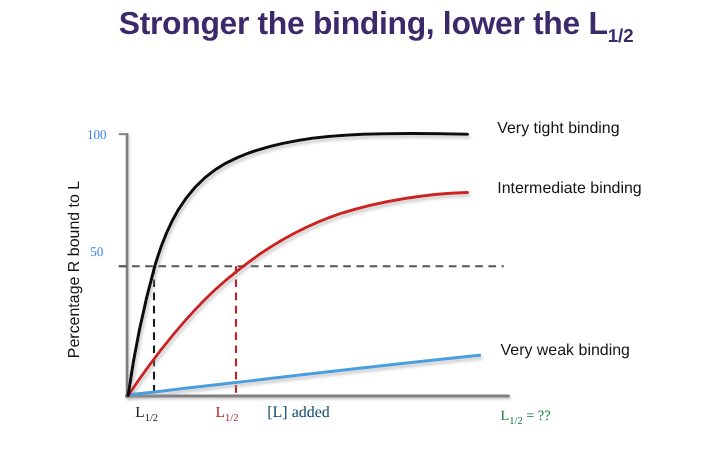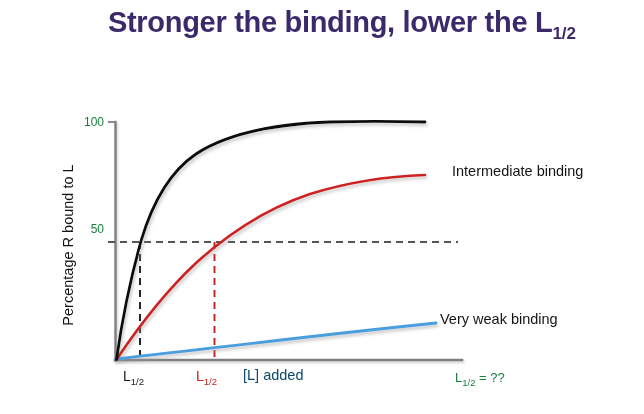--- a/index.html
+++ b/index.html
@@ -47,24 +47,24 @@
   }
   #plot-svg {
     position: absolute;
     left: 0;
     top: 0;
   }
 
   
   .tick-label {
     position: absolute;
-    font-family: Liberation Sans, sans-serif;
+    font-family: Liberation Serif, serif;
     font-size: 12px;
-    color: #15803d;
-    text-align: right;
+    color: #3b82f6;
+    text-align: center;
     white-space: nowrap;
   }
   #tick-100 { left: 72px; top: 115px; width: 32px; }
   #tick-50  { left: 72px; top: 222px; width: 32px; }
 
   
   #y-axis-title {
     position: absolute;
     left: -37px;
     top: 237px;
@@ -81,26 +81,26 @@
   
   .series-label {
     position: absolute;
     font-family: "Liberation Sans", sans-serif;
     font-size: 14.5px;
     color: #141414;
     white-space: nowrap;
   }
   #label-tight        { left: 452px; top: 109px; }
   #label-intermediate { left: 452px; top: 163px; text-align: center; }
-  #label-weak         { left: 440px; top: 311px; }
+  #label-weak         { left: 455px; top: 311px; }
 
   
   .x-annot {
     position: absolute;
-    font-family: Liberation Sans, sans-serif;
+    font-family: Liberation Serif, serif;
     font-size: 14px;
     white-space: nowrap;
   }
   .x-annot .sub {
     font-size: 9.5px;
     vertical-align: sub;
   }
   #lhalf-black { left: 123px; top: 368px; color: #1a1a1a; }
   #lhalf-red   { left: 196px; top: 368px; color: #c0231f; }
   #x-axis-title{ left: 243px; top: 367px; color: #0c4a6e; font-size: 14.5px; }
@@ -150,20 +150,21 @@
                C 228 133, 275 124, 330 122
                C 368 121, 402 121.5, 425 122" fill="none" stroke="#101010" stroke-width="2.8" stroke-linecap="round"></path>
     </g>
   </svg>
 
   <div class="tick-label" id="tick-100">100</div>
   <div class="tick-label" id="tick-50">50</div>
 
   <div id="y-axis-title">Percentage R bound to L</div>
 
+  <div class="series-label" id="label-tight">Very tight binding</div>
   <div class="series-label" id="label-intermediate">Intermediate binding</div>
   <div class="series-label" id="label-weak">Very weak binding</div>
 
   <div class="x-annot" id="lhalf-black"><span>L</span><span class="sub">1/2</span></div>
 
   <div class="x-annot" id="lhalf-red"><span>L</span><span class="sub">1/2</span></div>
 
   <div class="x-annot" id="x-axis-title">[L] added</div>
 
   <div class="x-annot" id="lhalf-blue"><span>L</span><span class="sub">1/2</span><span> = ??</span></div>

